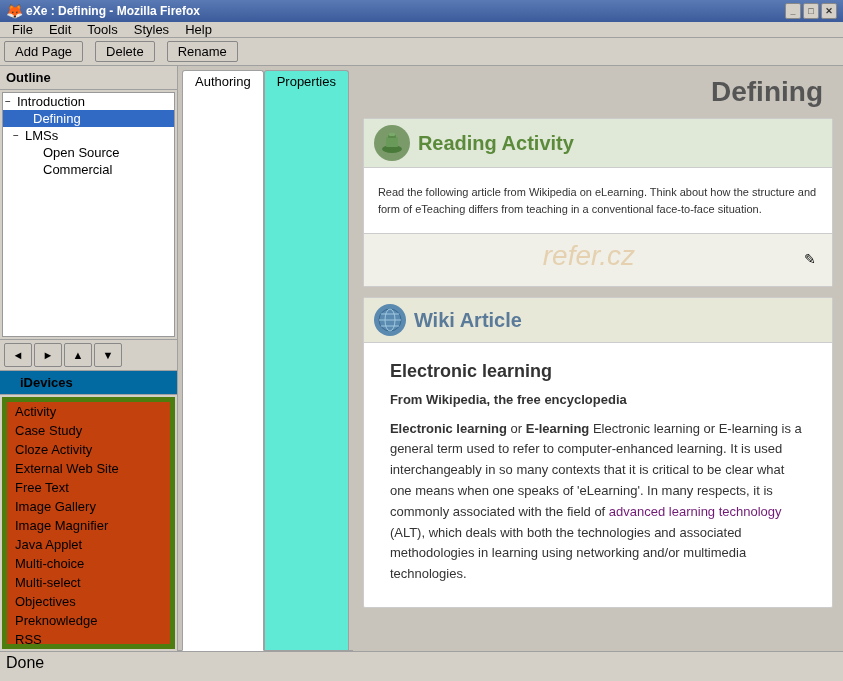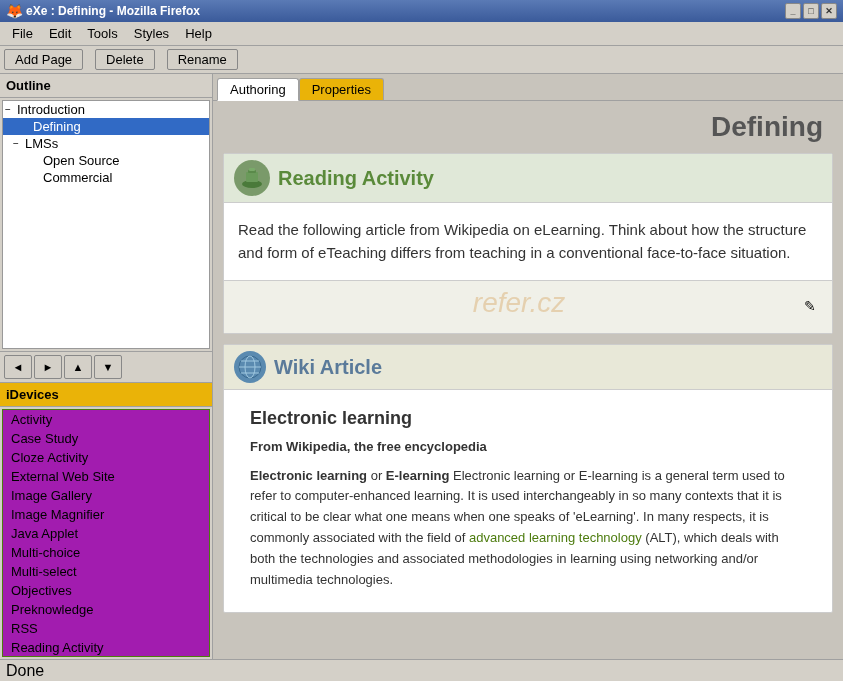--- a/index.html
+++ b/index.html
@@ -25,21 +25,21 @@
       border: 1px solid #888;
       border-radius: 2px;
       display: flex; align-items: center; justify-content: center;
       font-size: 9px; cursor: pointer; color: #333;
     }
     .firefox-icon { width: 16px; height: 16px; font-size: 14px; }
 
     
     .menu-bar {
       background: #d4d0c8;
-      height: 24px;
+      height: 16px;
       display: flex;
       align-items: center;
       padding: 0 4px;
       border-bottom: 1px solid #a0a0a0;
     }
     .menu-item {
       padding: 2px 8px;
       cursor: pointer;
       font-size: 13px;
     }
@@ -64,21 +64,21 @@
     }
 
     
     .main-container {
       display: flex;
       height: calc(681px - 22px - 24px - 28px - 22px);
     }
 
     
     .left-panel {
-      width: 213px;
+      width: 178px;
       background: #d4d0c8;
       border-right: 1px solid #a0a0a0;
       display: flex;
       flex-direction: column;
     }
 
     .outline-header {
       background: #d4d0c8;
       padding: 4px 6px;
       font-weight: bold;
@@ -119,58 +119,58 @@
       background: #d4d0c8;
       border: 1px solid #888;
       border-radius: 2px;
       cursor: pointer;
       display: flex; align-items: center; justify-content: center;
       font-size: 11px;
     }
 
     
     .idevices-header {
-      padding: 4px 6px;
-      font-weight: bold;
-      font-size: 13px;
-      background: #eab308;
+      padding: 4px 20px;
+      font-weight: bold;
+      font-size: 13px;
+      background: #0369a1;
       border-bottom: 1px solid #a0a0a0;
     }
     .idevices-list {
       flex: 1;
-      background: #a21caf;
-      border: 1px solid #4d7c0f;
+      background: #c2410c;
+      border: 5px solid #4d7c0f;
       margin: 2px;
       overflow-y: auto;
     }
     .idevice-item {
       padding: 2px 8px;
       cursor: pointer;
       font-size: 13px;
     }
 
     
     .right-panel {
       flex: 1;
       display: flex;
-      flex-direction: column;
+      flex-direction: row;
       background: #c8c4bc;
     }
 
     .tabs-bar {
       display: flex;
       background: #c8c4bc;
       padding: 4px 4px 0 4px;
       border-bottom: 1px solid #a0a0a0;
     }
     .tab {
       padding: 3px 12px;
       border: 1px solid #a0a0a0;
       border-bottom: none;
-      background: #eab308;
+      background: #5eead4;
       cursor: pointer;
       font-size: 13px;
       border-radius: 3px 3px 0 0;
     }
     .tab.active {
       background: white;
       border-bottom: 1px solid white;
       margin-bottom: -1px;
       z-index: 1;
     }
@@ -214,21 +214,21 @@
       display: flex; align-items: center; justify-content: center;
       color: white; font-size: 16px;
     }
     .activity-title {
       font-size: 20px;
       font-weight: bold;
       color: #5a8a3a;
     }
     .activity-body {
       padding: 16px 14px;
-      font-size: 15px;
+      font-size: 11px;
       color: #333;
       line-height: 1.5;
     }
     .activity-footer {
       padding: 6px 10px;
       background: #f0f0e8;
       border-top: 1px solid #ccc;
       display: flex;
       align-items: center;
     }
@@ -268,21 +268,21 @@
       font-size: 18px;
       font-weight: bold;
       margin-bottom: 4px;
     }
     .wiki-body .subtitle {
       font-weight: bold;
       font-size: 13px;
       margin-bottom: 8px;
     }
     .wiki-body p { margin-bottom: 8px; }
-    .wiki-body a { color: #4d7c0f; text-decoration: none; }
+    .wiki-body a { color: #701a75; text-decoration: none; }
     .wiki-body strong { font-weight: bold; }
 
     
     .status-bar {
       height: 22px;
       background: #d4d0c8;
       border-top: 1px solid #a0a0a0;
       display: flex;
       align-items: center;
       padding: 0 6px;
@@ -361,20 +361,21 @@
       <button class="arrow-btn">▲</button>
       <button class="arrow-btn">▼</button>
     </div>
 
     <div class="idevices-header">iDevices</div>
     <div class="idevices-list">
       <div class="idevice-item">Activity</div>
       <div class="idevice-item">Case Study</div>
       <div class="idevice-item">Cloze Activity</div>
       <div class="idevice-item">External Web Site</div>
+      <div class="idevice-item">Free Text</div>
       <div class="idevice-item">Image Gallery</div>
       <div class="idevice-item">Image Magnifier</div>
       <div class="idevice-item">Java Applet</div>
       <div class="idevice-item">Multi-choice</div>
       <div class="idevice-item">Multi-select</div>
       <div class="idevice-item">Objectives</div>
       <div class="idevice-item">Preknowledge</div>
       <div class="idevice-item">RSS</div>
       <div class="idevice-item">Reading Activity</div>
 

